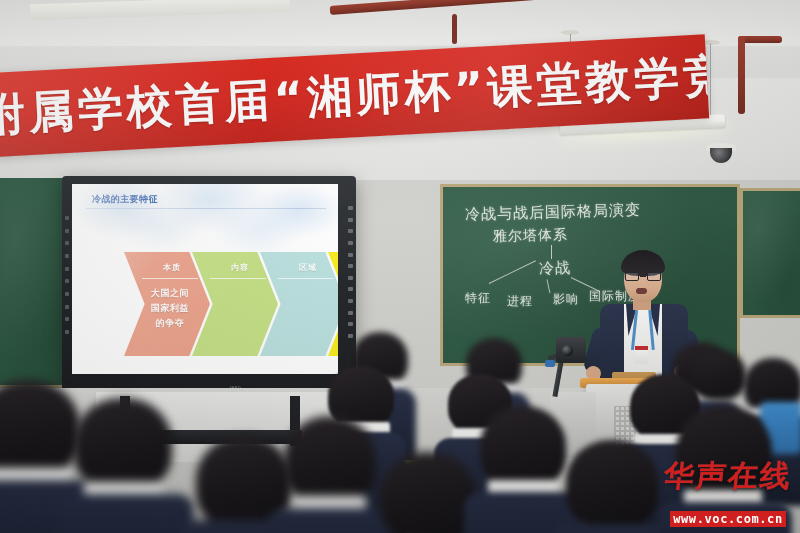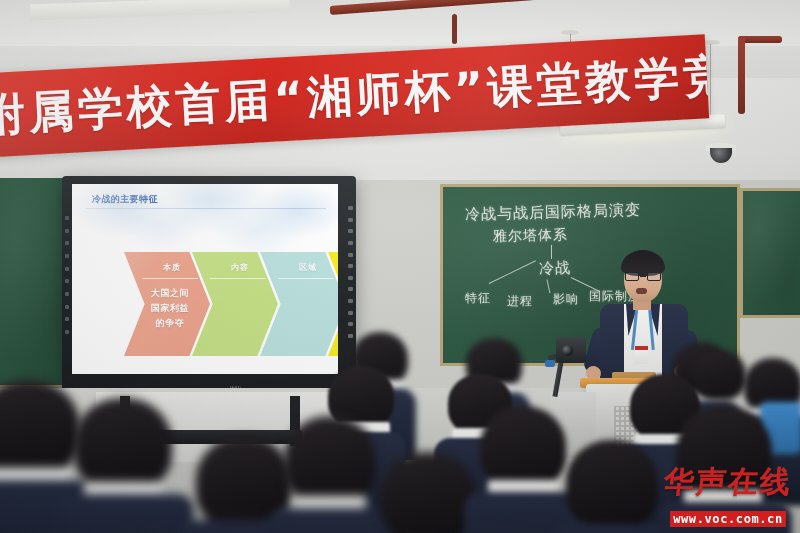--- a/index.html
+++ b/index.html
@@ -552,21 +552,21 @@
   .wm-cn {
     color: #cf1f1f;
     font-family: "DejaVu Serif", "Liberation Serif", serif;
     font-size: 30px; font-weight: 700;
     letter-spacing: 2px;
     line-height: 34px;
     text-shadow: 0 1px 3px rgba(0,0,0,.45), 0 0 1px rgba(255,255,255,.25);
     transform: skewX(-6deg);
   }
   .wm-url {
-    margin-top: 12px;
+    margin-top: 18px;
     background: #cf1f1f;
     color: #ffffff;
     font-family: "DejaVu Sans Mono", "Liberation Mono", monospace;
     font-size: 12px; font-weight: 700;
     letter-spacing: .6px;
     padding: 1px 3px;
     display: inline-block;
   }
 
   

